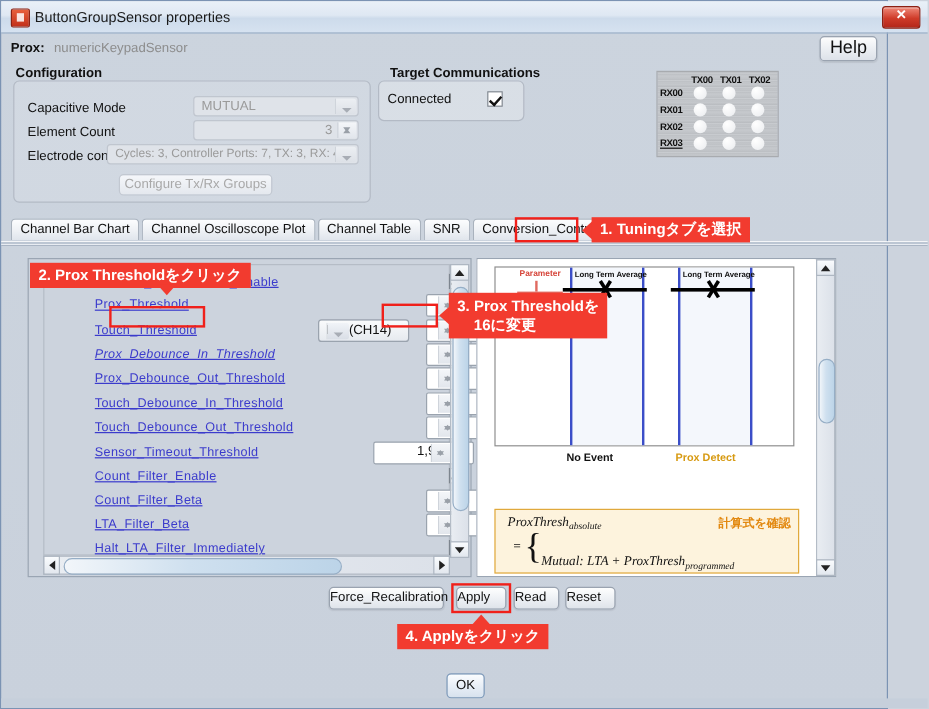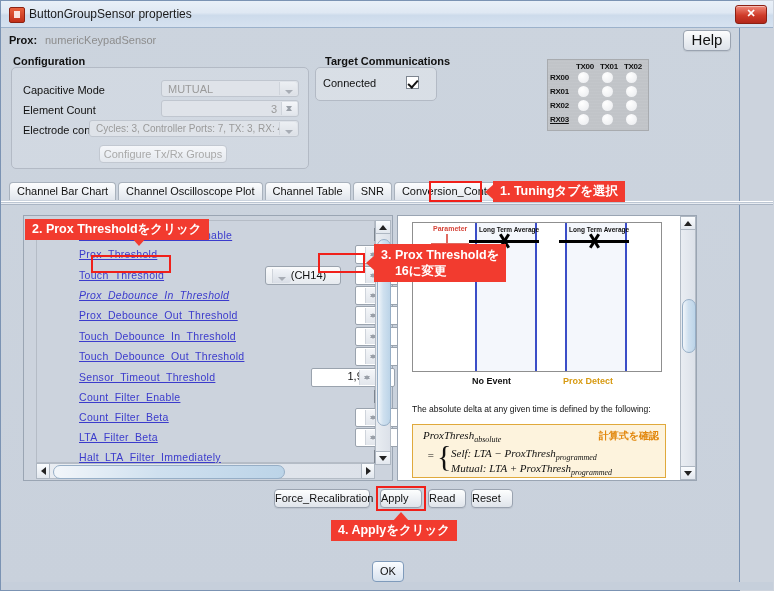--- a/index.html
+++ b/index.html
@@ -354,33 +354,28 @@
         <div class="xmark" style="left:82px;top:10px;"></div>
 
         <div class="dlta-lbl" style="left:156px;top:3px;">Long Term Average</div>
         <div class="dlta" style="left:146px;top:17px;width:70px;"></div>
         <div class="xmark" style="left:172px;top:10px;"></div>
       </div>
 
       <div class="dcaption" style="left:74px;top:160px;color:#111;">No Event</div>
       <div class="dcaption" style="left:165px;top:160px;color:#d79a12;">Prox Detect</div>
 
-      <div class="dnote" style="left:14px;top:188px;">The absolute delta at any given time is defined by the following:</div>
 
       <div id="formulaBox">
         <div class="fml" style="left:10px;top:4px;">
           <span>ProxThresh</span><span class="fsub">absolute</span>
         </div>
         <div id="fmlNote">計算式を確認</div>
         <div class="fml" style="left:14px;top:24px;">=</div>
         <div class="brace" style="left:24px;top:16px;">{</div>
-        <div class="fml" style="left:38px;top:22px;">
-          <span>Self:</span>
-          <span>LTA − ProxThresh</span><span class="fsub">programmed</span>
-        </div>
         <div class="fml" style="left:38px;top:37px;">
           <span>Mutual:</span>
           <span>LTA + ProxThresh</span><span class="fsub">programmed</span>
         </div>
       </div>
     </div>
 
     <div class="sb sb-v" style="right:0px;top:0px;height:264px;">
       <div class="sb-btn" style="left:-1px;top:-1px;width:16px;height:14px;">
         <i class="arw up" style="left:3px;top:4px;"></i>

